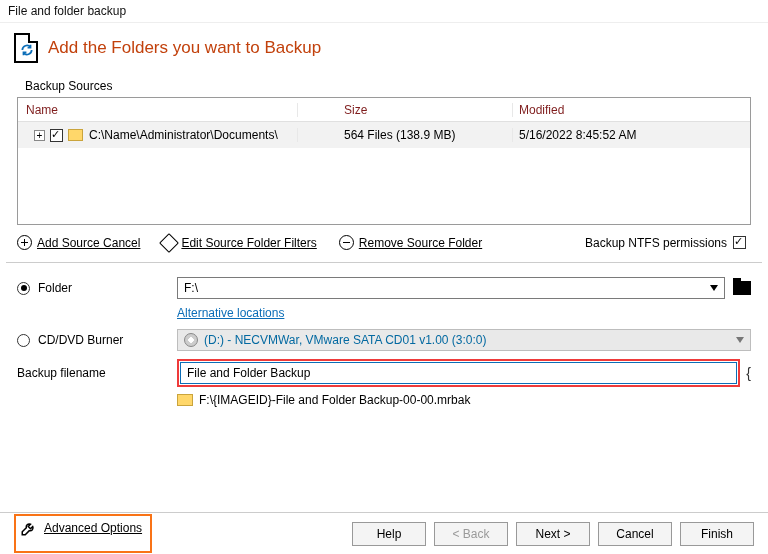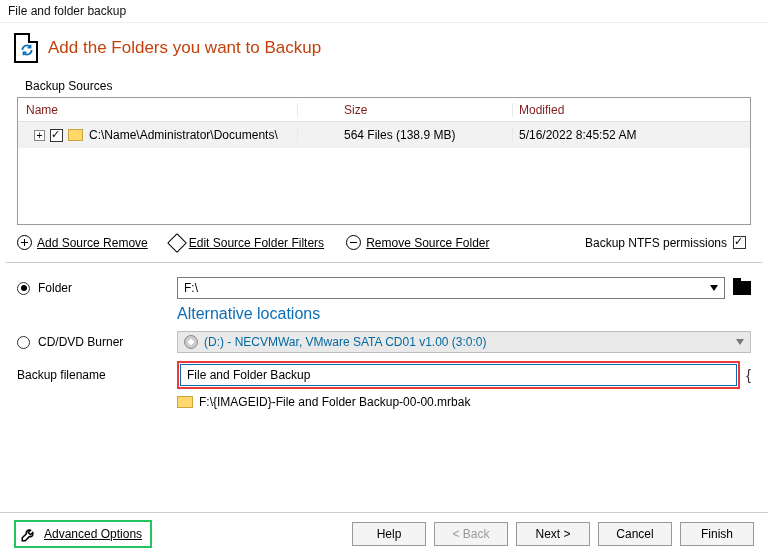--- a/index.html
+++ b/index.html
@@ -177,21 +177,21 @@
   }
   .black-folder {
     width: 18px; height: 14px; background: #000; margin-left: 8px;
     position: relative;
   }
   .black-folder::before {
     content: ""; position: absolute; top: -3px; left: 0;
     width: 8px; height: 3px; background: #000;
   }
   .alt-link {
-    color: #0b6db7; font-size: 16px;
+    color: #0b6db7; text-decoration: underline; font-size: 12px;
     padding: 4px 0 6px 0;
   }
   .disc-icon {
     width: 14px; height: 14px; border: 1px solid #888; border-radius: 50%;
     background: radial-gradient(circle, #fff 0 30%, #ccc 31% 100%);
     margin-right: 6px;
   }
   .text-input {
     flex: 1; height: 22px; border: 1px solid #0b6db7;
     padding: 0 6px; font-size: 12px; outline: none;
@@ -210,22 +210,22 @@
   .footer {
     position: absolute;
     bottom: 0; left: 0; right: 0;
     border-top: 1px solid #ccc;
     height: 42px;
     display: flex; align-items: center;
     padding: 0 14px; gap: 8px;
     background: #fff;
   }
   .adv-box {
-    border: 2px solid #22c55e;
-    padding: 3px 8px 3px 4px;
+    border: 2px solid #f97316;
+    padding: 3px 8px 14px 4px;
     display: flex; align-items: center; gap: 6px;
   }
   .wrench {
     width: 18px; height: 18px; position: relative;
   }
   .wrench svg { display: block; }
   .footer .spacer { flex: 1; }
   .btn {
     min-width: 74px; height: 24px;
     border: 1px solid #999; background: #f4f4f4;
@@ -265,21 +265,21 @@
       <span>C:\Name\Administrator\Documents\</span>
     </div>
     <div class="col-size">564 Files (138.9 MB)</div>
     <div class="col-mod">5/16/2022 8:45:52 AM</div>
   </div>
 </div>
 
 <div class="action-row">
   <div class="link-btn">
     <span class="plus-circ"></span>
-    <span>Add Source Remove</span>
+    <span>Add Source Cancel</span>
   </div>
   <div class="link-btn">
     <span class="pen-icn"></span>
     <span>Edit Source Folder Filters</span>
   </div>
   <div class="link-btn">
     <span class="minus-circ"></span>
     <span>Remove Source Folder</span>
   </div>
   <div class="spacer"></div>

